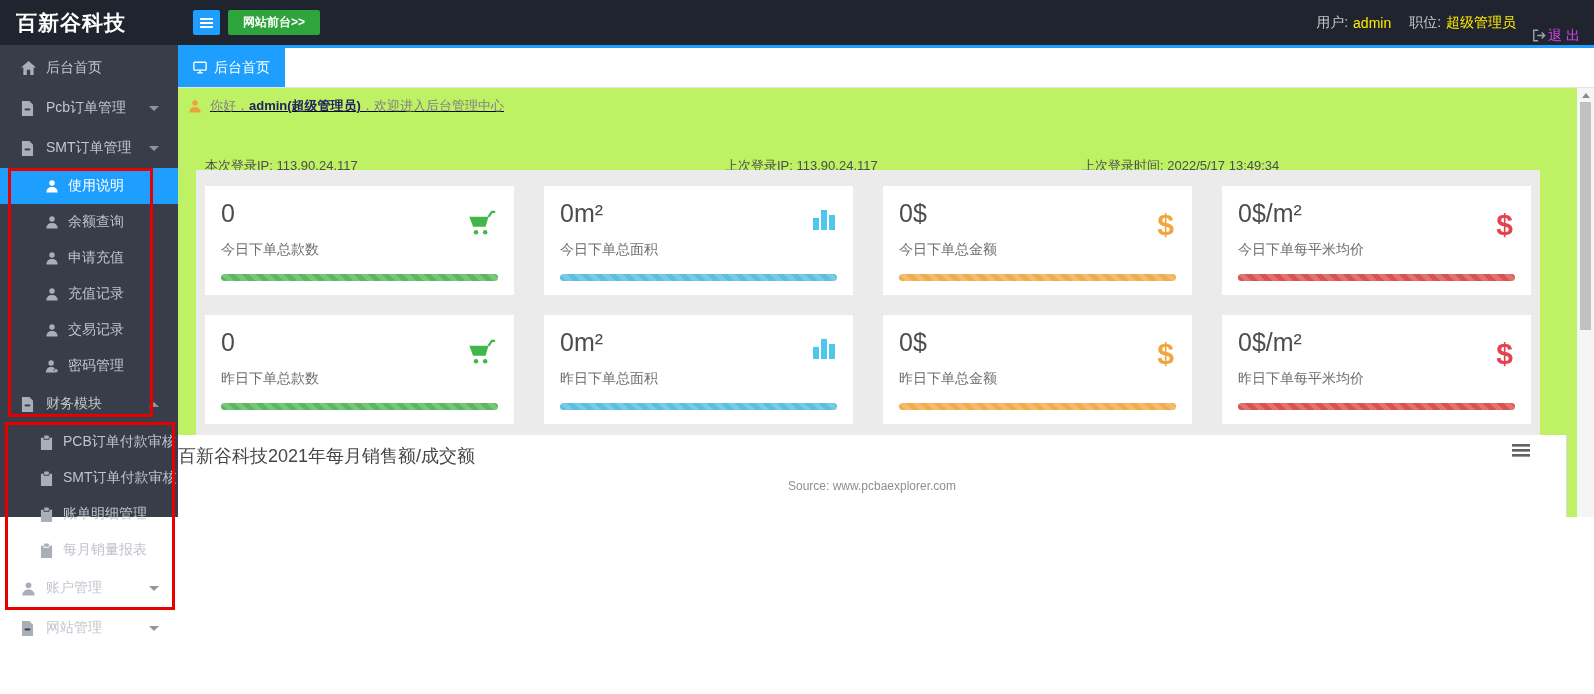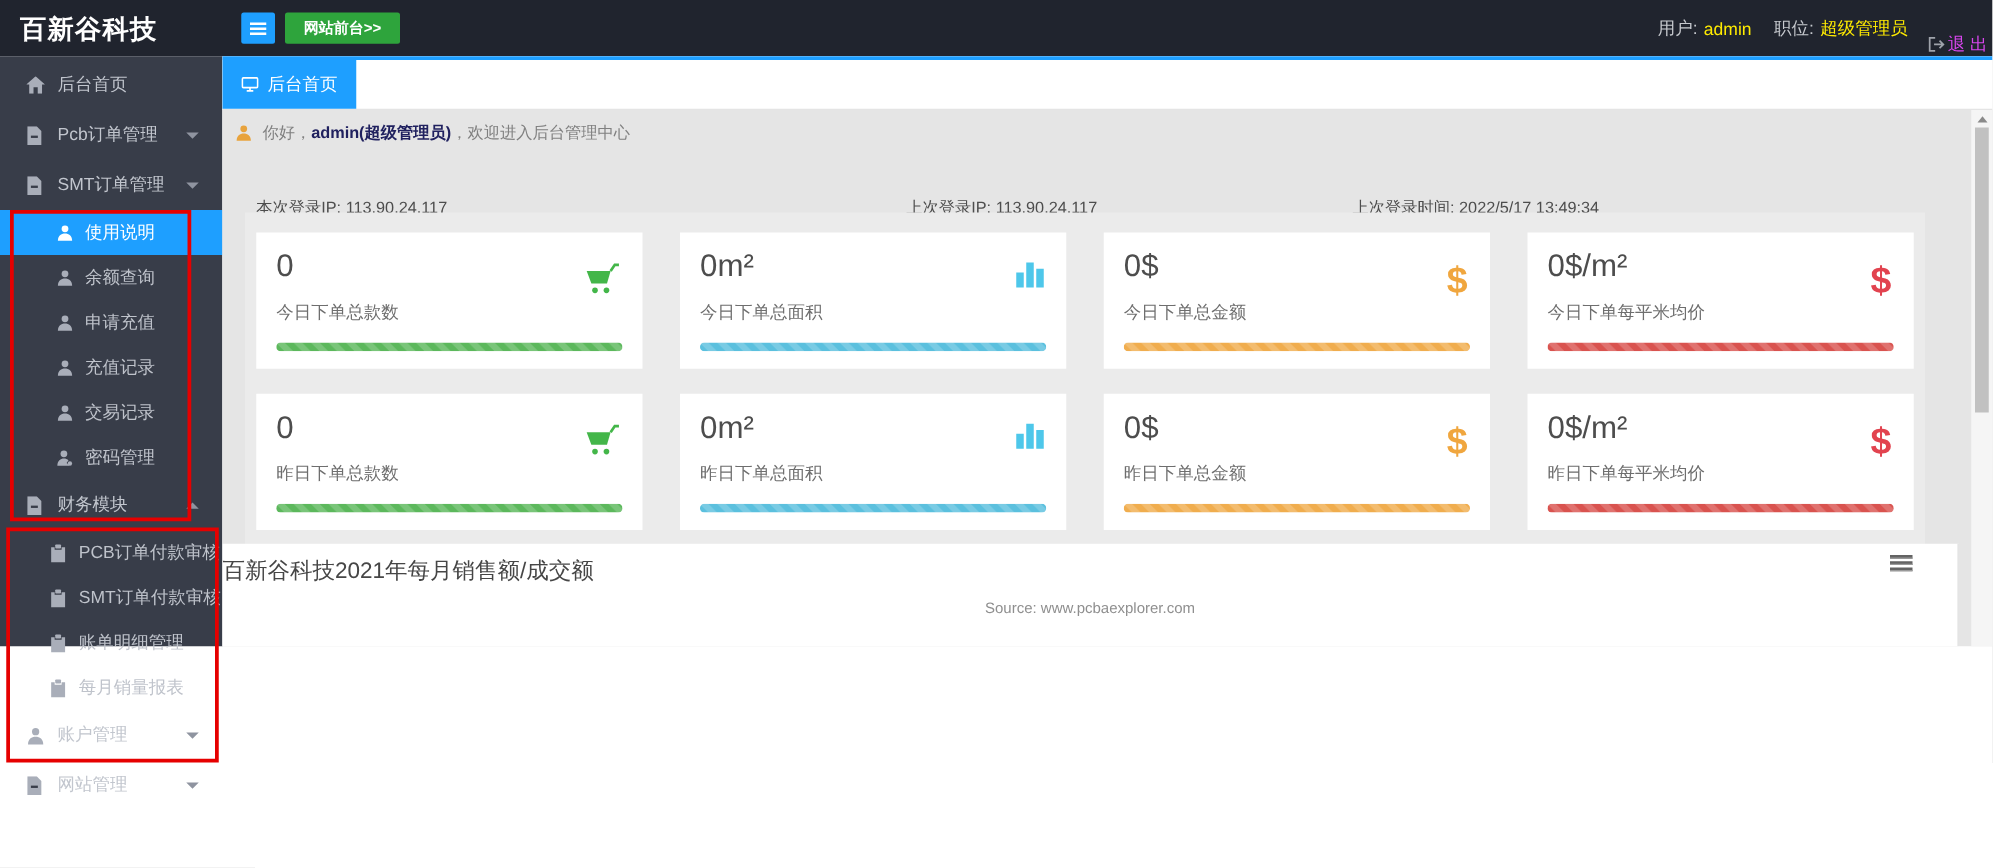--- a/index.html
+++ b/index.html
@@ -7,21 +7,21 @@
   body { font-family:"Liberation Sans", sans-serif; background:#fff; }
 
   
   .header { height:45px; background:#20242E; display:flex; align-items:center; }
   .logo { width:178px; color:#fff; font-size:21px; font-weight:bold; padding-left:16px; letter-spacing:1px; flex:none; }
   .menu-btn { width:27px; height:25px; background:#1E9FFF; border-radius:2px; margin-left:15px;
               display:flex; flex-direction:column; justify-content:center; align-items:center; gap:2px; cursor:pointer; }
   .menu-btn i { display:block; width:13px; height:2px; background:#fff; }
   .front-btn { height:25px; background:#2EA43C; color:#fff; font-size:12px; font-weight:bold; border-radius:2px;
                margin-left:8px; padding:0 15px; line-height:25px; cursor:pointer;text-align:right; }
-  .header-right { margin-left:auto; display:flex; align-items:center; font-size:14px; color:#C6C9CE; padding-right:4px; }
+  .header-right { margin-left:auto; display:flex; align-items:center; font-size:14px; color:#C6C9CE; padding-right:14px; }
   .header-right .lbl { margin-left:18px; }
   .hl-yellow { color:#FFEB00; margin-left:5px; }
   .logout { display:flex; align-items:center; color:#d946ef; margin-left:16px; cursor:pointer;margin-top:26px; }
   .logout svg { margin-right:2px; }
 
   
   .layout { display:flex; height:472px; }
 
   
   .sidebar { width:178px; flex:none; background:#383D49; position:relative; padding-top:3px; }
@@ -36,21 +36,21 @@
   .nav-child.active .nav-icon { color:#fff; }
   .group2 .nav-child { padding-left:40px; }
   .red-box { position:absolute; border:3px solid #E60000; pointer-events:none; z-index:5; }
   .red-box.box1 { left:8px; top:123px; width:145px; height:249px; }
   .red-box.box2 { left:5px; top:377px; width:170px; height:188px; }
 
   
   .main { flex:1; position:relative; background:#fff; border-top:3px solid #1E9FFF; }
   .tabbar { height:40px; background:#fff; border-bottom:1px solid #E4E4E4; display:flex; }
   .tab { background:#1E9FFF; color:#fff; font-size:14px; padding:0 15px; display:flex; align-items:center; gap:7px; cursor:pointer; }
-  .content { position:absolute; top:40px; left:0; right:0; bottom:0; background:#e5e5e5; overflow:hidden; }
+  .content { position:absolute; top:40px; left:0; right:0; bottom:0; background:#bef264; overflow:hidden;text-decoration:underline; }
 
   .welcome { display:flex; align-items:center; gap:8px; margin:9px 0 0 10px; font-size:13px; color:#808080; }
   .welcome .user { font-weight:bold; color:#20215F; }
 
   .login-row { position:relative; height:16px; margin-top:26px; font-size:13px; color:#4D4D4D; }
   .login-col { position:absolute; top:16px; white-space:nowrap; }
   .login-col.c1 { left:27px; } .login-col.c2 { left:547px; } .login-col.c3 { left:904px; }
 
   
   .cards-wrap { position:absolute; left:18px; top:82px; width:1344px; height:265px; background:#EBEBEB;

